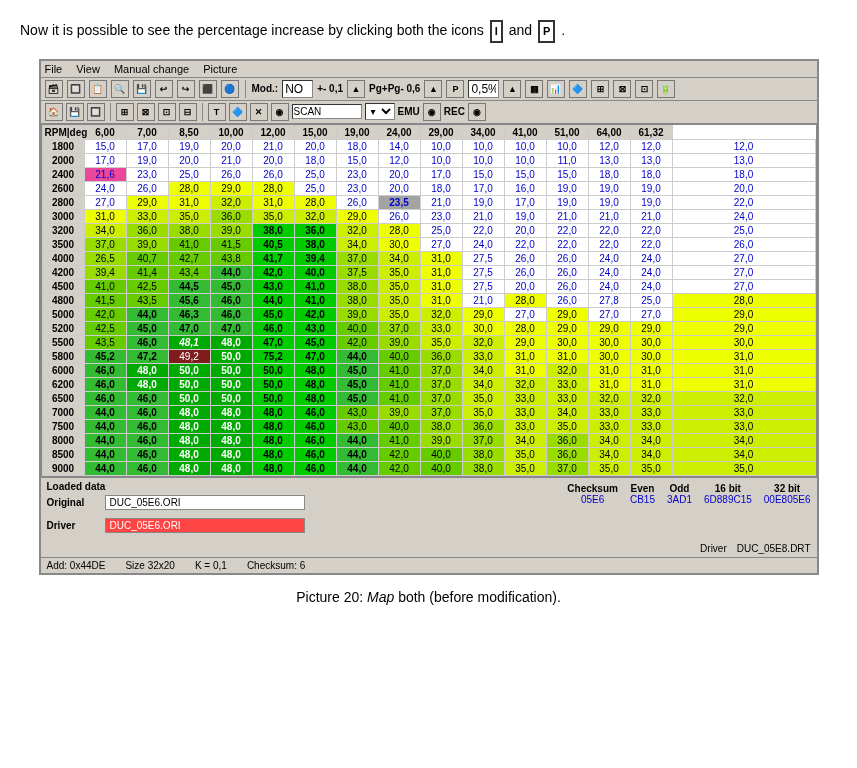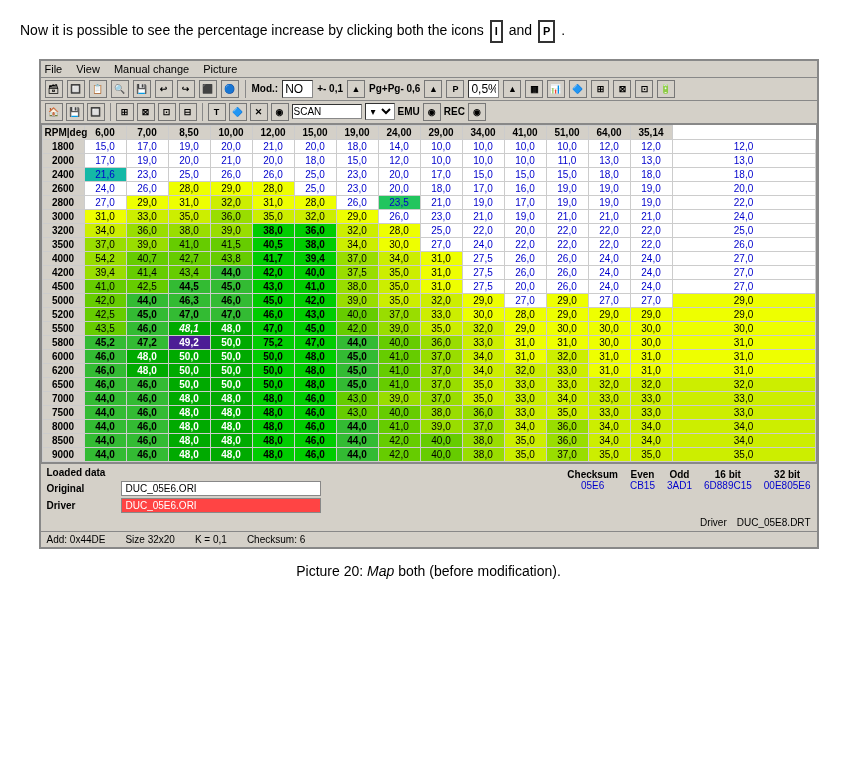--- a/index.html
+++ b/index.html
@@ -124,22 +124,22 @@
     }
     .loaded-data-section {
       background: #d4d0c8;
       border-top: 1px solid #888;
       padding: 3px 6px;
       font-size: 10px;
     }
     .loaded-row {
       display: flex;
       align-items: center;
-      gap: 24px;
-      margin-bottom: 2px;
+      gap: 8px;
+      margin-bottom: 8px;
       justify-content: space-between;
     }
     .loaded-label {
       font-weight: bold;
       width: 50px;
     }
     .loaded-file {
       background: #fff;
       border: 1px solid #888;
       padding: 1px 4px;
@@ -282,21 +282,21 @@
           <th class="col-header">10,00</th>
           <th class="col-header">12,00</th>
           <th class="col-header">15,00</th>
           <th class="col-header">19,00</th>
           <th class="col-header">24,00</th>
           <th class="col-header">29,00</th>
           <th class="col-header">34,00</th>
           <th class="col-header">41,00</th>
           <th class="col-header">51,00</th>
           <th class="col-header">64,00</th>
-          <th class="col-header">35,14</th>
+          <th class="col-header">61,32</th>
         </tr>
       </thead>
       <tbody id="table-body">
       <tr>
             <td class="row-header">1800</td>
             <td style="background: rgb(255, 255, 255); color: rgb(0, 0, 204);">15,0</td>
             <td style="background: rgb(255, 255, 255); color: rgb(0, 0, 204);">17,0</td>
             <td style="background: rgb(255, 255, 255); color: rgb(0, 0, 204);">19,0</td>
             <td style="background: rgb(255, 255, 255); color: rgb(0, 0, 204);">20,0</td>
             <td style="background: rgb(255, 255, 255); color: rgb(0, 0, 204);">21,0</td>
@@ -324,21 +324,21 @@
             <td style="background: rgb(255, 255, 255); color: rgb(0, 0, 204);">10,0</td>
             <td style="background: rgb(255, 255, 255); color: rgb(0, 0, 204);">10,0</td>
             <td style="background: rgb(255, 255, 255); color: rgb(0, 0, 204);">10,0</td>
             <td style="background: rgb(255, 255, 255); color: rgb(0, 0, 204);">11,0</td>
             <td style="background: rgb(255, 255, 255); color: rgb(0, 0, 204);">13,0</td>
             <td style="background: rgb(255, 255, 255); color: rgb(0, 0, 204);">13,0</td>
             <td style="background: rgb(255, 255, 255); color: rgb(0, 0, 204);">13,0</td>
           </tr>
           <tr>
             <td class="row-header">2400</td>
-            <td style="background: #14b8a6; color: rgb(0, 0, 204);">21,6</td>
+            <td style="background: #ec4899; color: rgb(0, 0, 204);">21,6</td>
             <td style="background: rgb(255, 255, 255); color: rgb(0, 0, 204);">23,0</td>
             <td style="background: rgb(255, 255, 255); color: rgb(0, 0, 204);">25,0</td>
             <td style="background: rgb(255, 255, 255); color: rgb(0, 0, 204);">26,0</td>
             <td style="background: rgb(255, 255, 255); color: rgb(0, 0, 204);">26,0</td>
             <td style="background: rgb(255, 255, 255); color: rgb(0, 0, 204);">25,0</td>
             <td style="background: rgb(255, 255, 255); color: rgb(0, 0, 204);">23,0</td>
             <td style="background: rgb(255, 255, 255); color: rgb(0, 0, 204);">20,0</td>
             <td style="background: rgb(255, 255, 255); color: rgb(0, 0, 204);">17,0</td>
             <td style="background: rgb(255, 255, 255); color: rgb(0, 0, 204);">15,0</td>
             <td style="background: rgb(255, 255, 255); color: rgb(0, 0, 204);">15,0</td>
@@ -367,21 +367,21 @@
           </tr>
           <tr>
             <td class="row-header">2800</td>
             <td style="background: rgb(255, 255, 255); color: rgb(0, 0, 204);">27,0</td>
             <td style="background: rgb(238, 255, 0); color: rgb(0, 0, 0);">29,0</td>
             <td style="background: rgb(238, 255, 0); color: rgb(0, 0, 0);">31,0</td>
             <td style="background: rgb(204, 238, 0); color: rgb(0, 0, 0);">32,0</td>
             <td style="background: rgb(238, 255, 0); color: rgb(0, 0, 0);">31,0</td>
             <td style="background: rgb(238, 255, 0); color: rgb(0, 0, 0);">28,0</td>
             <td style="background: rgb(255, 255, 255); color: rgb(0, 0, 204);">26,0</td>
-            <td style="background: #22c55e; color: rgb(0, 0, 204);">23,5</td>
+            <td style="background: #a3a3a3; color: rgb(0, 0, 204); font-weight: bold;">23,5</td>
             <td style="background: rgb(255, 255, 255); color: rgb(0, 0, 204);">21,0</td>
             <td style="background: rgb(255, 255, 255); color: rgb(0, 0, 204);">19,0</td>
             <td style="background: rgb(255, 255, 255); color: rgb(0, 0, 204);">17,0</td>
             <td style="background: rgb(255, 255, 255); color: rgb(0, 0, 204);">19,0</td>
             <td style="background: rgb(255, 255, 255); color: rgb(0, 0, 204);">19,0</td>
             <td style="background: rgb(255, 255, 255); color: rgb(0, 0, 204);">19,0</td>
             <td style="background: rgb(255, 255, 255); color: rgb(0, 0, 204);">22,0</td>
           </tr>
           <tr>
             <td class="row-header">3000</td>
@@ -432,21 +432,21 @@
             <td style="background: rgb(255, 255, 255); color: rgb(0, 0, 204);">27,0</td>
             <td style="background: rgb(255, 255, 255); color: rgb(0, 0, 204);">24,0</td>
             <td style="background: rgb(255, 255, 255); color: rgb(0, 0, 204);">22,0</td>
             <td style="background: rgb(255, 255, 255); color: rgb(0, 0, 204);">22,0</td>
             <td style="background: rgb(255, 255, 255); color: rgb(0, 0, 204);">22,0</td>
             <td style="background: rgb(255, 255, 255); color: rgb(0, 0, 204);">22,0</td>
             <td style="background: rgb(255, 255, 255); color: rgb(0, 0, 204);">26,0</td>
           </tr>
           <tr>
             <td class="row-header">4000</td>
-            <td style="background: rgb(153, 221, 0); color: rgb(0, 0, 0);">54,2</td>
+            <td style="background: rgb(153, 221, 0); color: rgb(0, 0, 0);">26,5</td>
             <td style="background: rgb(102, 204, 0); color: rgb(0, 0, 0);">40,7</td>
             <td style="background: rgb(102, 204, 0); color: rgb(0, 0, 0);">42,7</td>
             <td style="background: rgb(102, 204, 0); color: rgb(0, 0, 0);">43,8</td>
             <td style="background: rgb(0, 204, 0); color: rgb(0, 0, 0); font-weight: bold;">41,7</td>
             <td style="background: rgb(0, 204, 0); color: rgb(0, 0, 0); font-weight: bold;">39,4</td>
             <td style="background: rgb(153, 221, 0); color: rgb(0, 0, 0);">37,0</td>
             <td style="background: rgb(204, 238, 0); color: rgb(0, 0, 0);">34,0</td>
             <td style="background: rgb(238, 255, 0); color: rgb(0, 0, 0);">31,0</td>
             <td style="background: rgb(255, 255, 255); color: rgb(0, 0, 204);">27,5</td>
             <td style="background: rgb(255, 255, 255); color: rgb(0, 0, 204);">26,0</td>
@@ -485,20 +485,38 @@
             <td style="background: rgb(204, 238, 0); color: rgb(0, 0, 0);">35,0</td>
             <td style="background: rgb(238, 255, 0); color: rgb(0, 0, 0);">31,0</td>
             <td style="background: rgb(255, 255, 255); color: rgb(0, 0, 204);">27,5</td>
             <td style="background: rgb(255, 255, 255); color: rgb(0, 0, 204);">20,0</td>
             <td style="background: rgb(255, 255, 255); color: rgb(0, 0, 204);">26,0</td>
             <td style="background: rgb(255, 255, 255); color: rgb(0, 0, 204);">24,0</td>
             <td style="background: rgb(255, 255, 255); color: rgb(0, 0, 204);">24,0</td>
             <td style="background: rgb(255, 255, 255); color: rgb(0, 0, 204);">27,0</td>
           </tr>
           <tr>
+            <td class="row-header">4800</td>
+            <td style="background: rgb(102, 204, 0); color: rgb(0, 0, 0);">41,5</td>
+            <td style="background: rgb(102, 204, 0); color: rgb(0, 0, 0);">43,5</td>
+            <td style="background: rgb(51, 187, 51); color: rgb(0, 0, 0); font-weight: bold;">45,6</td>
+            <td style="background: rgb(51, 187, 51); color: rgb(0, 0, 0); font-weight: bold;">46,0</td>
+            <td style="background: rgb(0, 204, 0); color: rgb(0, 0, 0); font-weight: bold;">44,0</td>
+            <td style="background: rgb(0, 204, 0); color: rgb(0, 0, 0); font-weight: bold;">41,0</td>
+            <td style="background: rgb(153, 221, 0); color: rgb(0, 0, 0);">38,0</td>
+            <td style="background: rgb(204, 238, 0); color: rgb(0, 0, 0);">35,0</td>
+            <td style="background: rgb(238, 255, 0); color: rgb(0, 0, 0);">31,0</td>
+            <td style="background: rgb(255, 255, 255); color: rgb(0, 0, 204);">21,0</td>
+            <td style="background: rgb(238, 255, 0); color: rgb(0, 0, 0);">28,0</td>
+            <td style="background: rgb(255, 255, 255); color: rgb(0, 0, 204);">26,0</td>
+            <td style="background: rgb(255, 255, 255); color: rgb(0, 0, 204);">27,8</td>
+            <td style="background: rgb(255, 255, 255); color: rgb(0, 0, 204);">25,0</td>
+            <td style="background: rgb(238, 255, 0); color: rgb(0, 0, 0);">28,0</td>
+          </tr>
+          <tr>
             <td class="row-header">5000</td>
             <td style="background: rgb(102, 204, 0); color: rgb(0, 0, 0);">42,0</td>
             <td style="background: rgb(51, 187, 51); color: rgb(0, 0, 0); font-weight: bold;">44,0</td>
             <td style="background: rgb(51, 187, 51); color: rgb(0, 0, 0); font-weight: bold;">46,3</td>
             <td style="background: rgb(51, 187, 51); color: rgb(0, 0, 0); font-weight: bold;">46,0</td>
             <td style="background: rgb(0, 204, 0); color: rgb(0, 0, 0); font-weight: bold;">45,0</td>
             <td style="background: rgb(0, 204, 0); color: rgb(0, 0, 0); font-weight: bold;">42,0</td>
             <td style="background: rgb(153, 221, 0); color: rgb(0, 0, 0);">39,0</td>
             <td style="background: rgb(204, 238, 0); color: rgb(0, 0, 0);">35,0</td>
             <td style="background: rgb(204, 238, 0); color: rgb(0, 0, 0);">32,0</td>
@@ -542,21 +560,21 @@
             <td style="background: rgb(238, 255, 0); color: rgb(0, 0, 0);">29,0</td>
             <td style="background: rgb(238, 255, 0); color: rgb(0, 0, 0);">30,0</td>
             <td style="background: rgb(238, 255, 0); color: rgb(0, 0, 0);">30,0</td>
             <td style="background: rgb(238, 255, 0); color: rgb(0, 0, 0);">30,0</td>
             <td style="background: rgb(238, 255, 0); color: rgb(0, 0, 0);">30,0</td>
           </tr>
           <tr>
             <td class="row-header">5800</td>
             <td style="background: rgb(51, 187, 51); color: rgb(0, 0, 0); font-weight: bold;">45,2</td>
             <td style="background: rgb(51, 187, 51); color: rgb(0, 0, 0); font-weight: bold;">47,2</td>
-            <td style="background: #4c1d95; color: rgb(255, 255, 255); font-weight: bold; margin-left: 24px;">49,2</td>
+            <td style="background: #7f1d1d; color: rgb(255, 255, 255); font-weight: normal; margin-left: 24px;">49,2</td>
             <td style="background: rgb(0, 170, 0); color: rgb(255, 255, 255); font-weight: bold;">50,0</td>
             <td style="background: rgb(0, 204, 0); color: rgb(0, 0, 0); font-weight: bold;">75,2</td>
             <td style="background: rgb(0, 204, 0); color: rgb(0, 0, 0); font-weight: bold;">47,0</td>
             <td style="background: rgb(51, 187, 51); color: rgb(0, 0, 0); font-weight: bold;">44,0</td>
             <td style="background: rgb(102, 204, 0); color: rgb(0, 0, 0);">40,0</td>
             <td style="background: rgb(153, 221, 0); color: rgb(0, 0, 0);">36,0</td>
             <td style="background: rgb(204, 238, 0); color: rgb(0, 0, 0);">33,0</td>
             <td style="background: rgb(238, 255, 0); color: rgb(0, 0, 0);">31,0</td>
             <td style="background: rgb(238, 255, 0); color: rgb(0, 0, 0);">31,0</td>
             <td style="background: rgb(238, 255, 0); color: rgb(0, 0, 0);">30,0</td>

